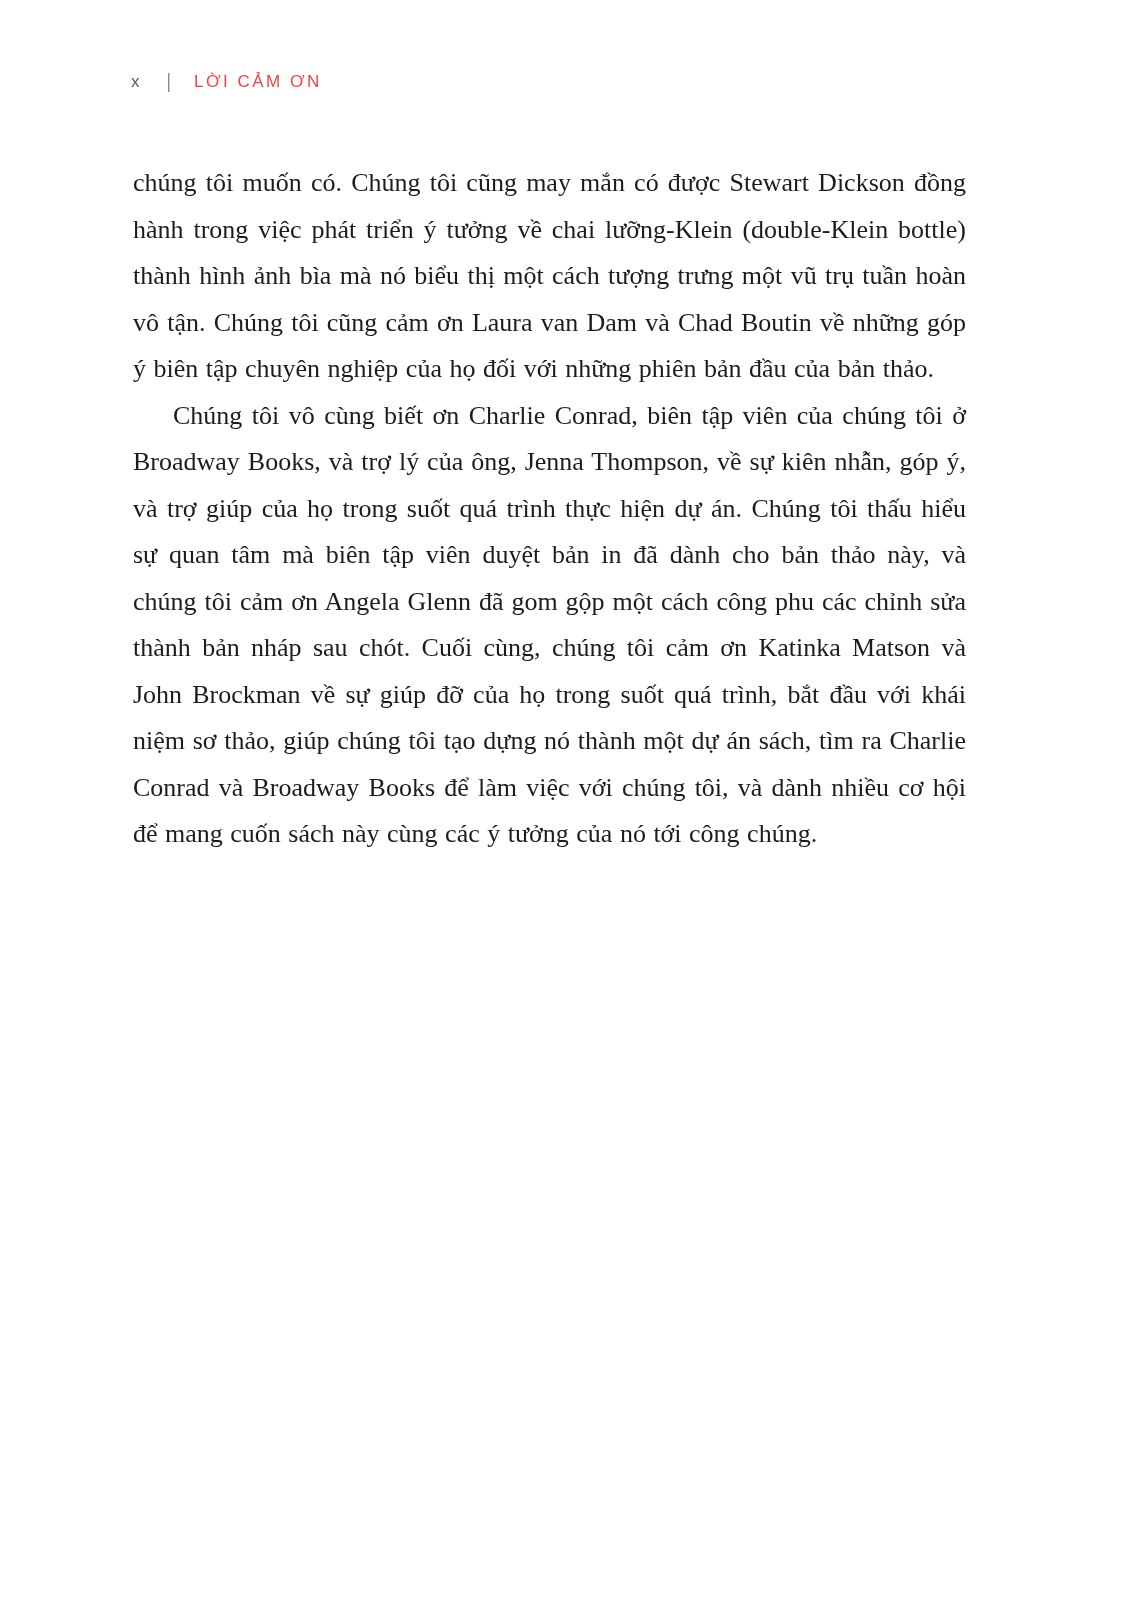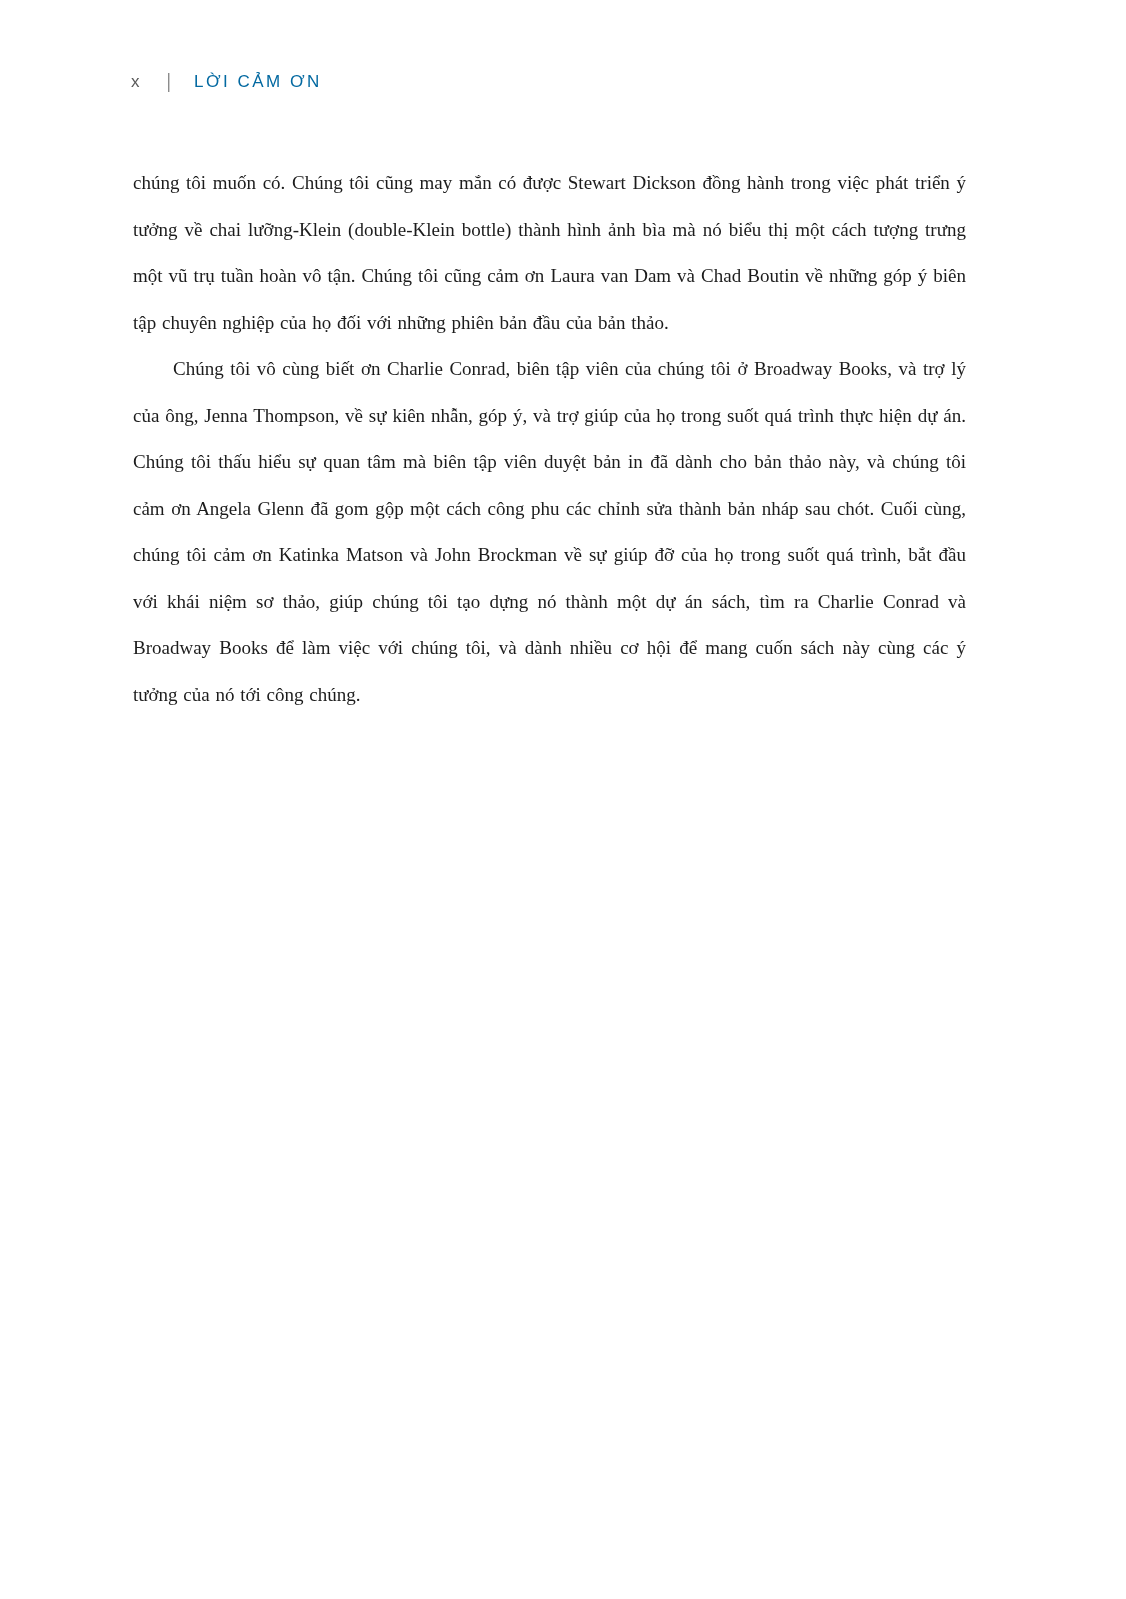--- a/index.html
+++ b/index.html
@@ -39,30 +39,30 @@
     letter-spacing: 1px;
   }
   .header-divider {
     margin: 0 22px 0 26px;
     color: #8a8a8a;
     font-weight: 300;
     transform: scaleY(1.15);
   }
   .header-title {
     letter-spacing: 2.5px;
-    color: #0369a1;
+    color: #ef4444;
   }
   .text-block {
     position: absolute;
     top: 160px;
     left: 133px;
     width: 833px;
   }
   .text-block p {
-    font-size: 19px;
+    font-size: 26px;
     line-height: 46.5px;
     text-align: justify;
     text-justify: inter-word;
     color: #1c1c1c;
     word-spacing: 1px;
   }
   .text-block p.indent {
     text-indent: 40px;
   }
 </style>

